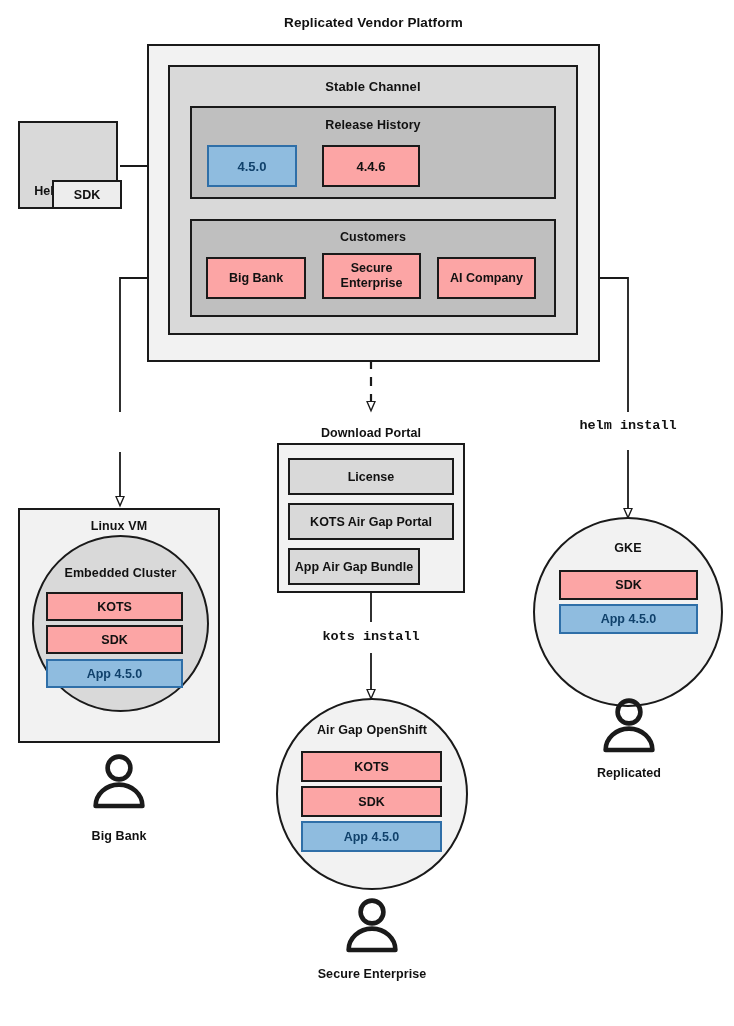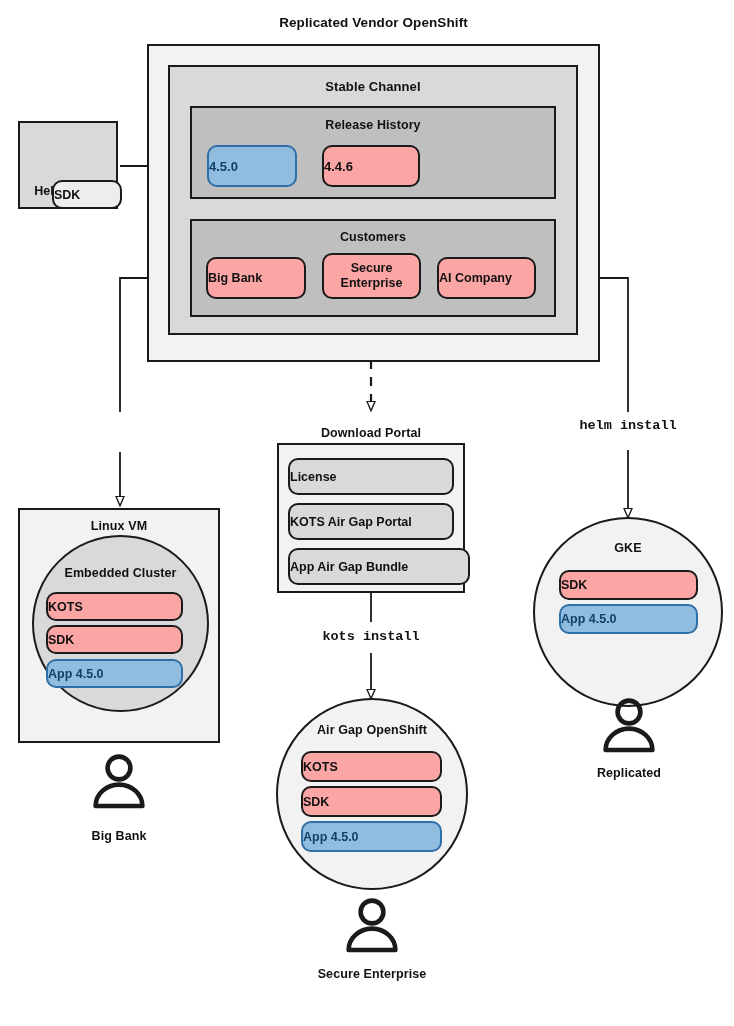--- a/index.html
+++ b/index.html
@@ -17,21 +17,21 @@
 
   
   .box{border:2px solid #1a1a1a;box-sizing:border-box;}
   .fill-l1{background:#f2f2f2;}
   .fill-l2{background:#d9d9d9;}
   .fill-l3{background:#bfbfbf;}
   .fill-white{background:#fca5a5;}
   .fill-gray{background:#d9d9d9;}
   .fill-lgray{background:#ededed;}
   .fill-blue{background:#8fbcdf;border-color:#2f6fa8;color:#10416b;}
-  .centerbox{display:flex;align-items:center;justify-content:flex-start;text-align:center;border-radius:10px;}
+  .centerbox{display:flex;align-items:center;justify-content:center;text-align:center;}
 
   .circle{border:2.5px solid #1a1a1a;border-radius:50%;box-sizing:border-box;}
 
   .mono{font-family:"Liberation Mono",monospace;font-weight:bold;letter-spacing:0px;}
 
   .person{position:absolute;}
 </style>
 </head>
 <body>
 
@@ -54,21 +54,21 @@
 
     <path d="M371,292 L371,410" fill="none" stroke="#1a1a1a" stroke-width="2.2" stroke-dasharray="9,8" marker-end="url(#arrowOpen)"></path>
 
     <path d="M536,278 L628,278 L628,412" fill="none" stroke="#1a1a1a" stroke-width="1.8"></path>
     <path d="M628,450 L628,517" fill="none" stroke="#1a1a1a" stroke-width="1.8" marker-end="url(#arrowOpen)"></path>
 
     <path d="M371,593 L371,622" fill="none" stroke="#1a1a1a" stroke-width="1.8"></path>
     <path d="M371,653 L371,698" fill="none" stroke="#1a1a1a" stroke-width="1.8" marker-end="url(#arrowOpen)"></path>
   </svg>
 
-  <div class="lbl" style="left:147px;top:15px;width:453px;font-size:13.5px;">Replicated Vendor OpenShift</div>
+  <div class="lbl" style="left:147px;top:15px;width:453px;font-size:13.5px;">Replicated Vendor Platform</div>
 
   <div class="node box fill-l1" style="left:147px;top:44px;width:453px;height:318px;"></div>
 
   <div class="node box fill-l2" style="left:168px;top:65px;width:410px;height:270px;"></div>
   <div class="lbl" style="left:168px;top:79px;width:410px;font-size:13px;">Stable Channel</div>
 
   <div class="node box fill-l3" style="left:190px;top:106px;width:366px;height:93px;"></div>
   <div class="lbl" style="left:190px;top:118px;width:366px;font-size:12.5px;">Release History</div>
 
   <div class="node box centerbox fill-blue" style="left:207px;top:145px;width:90px;height:42px;font-size:13px;font-weight:bold;">
@@ -104,21 +104,21 @@
 
   <div class="lbl mono" style="left:296px;top:629px;width:150px;font-size:13.5px;">kots install</div>
 
   <div class="node box fill-l1" style="left:277px;top:443px;width:188px;height:150px;"></div>
   <div class="node box centerbox fill-gray" style="left:288px;top:458px;width:166px;height:37px;font-size:12.5px;font-weight:bold;">
     <span>License</span>
   </div>
   <div class="node box centerbox fill-gray" style="left:288px;top:503px;width:166px;height:37px;font-size:12.5px;font-weight:bold;">
     <span>KOTS Air Gap Portal</span>
   </div>
-  <div class="node box centerbox fill-gray" style="left:288px;top:548px;width:182px;height:37px;font-size:12.5px;font-weight:bold;">
+  <div class="node box centerbox fill-gray" style="left:288px;top:548px;width:132px;height:37px;font-size:12.5px;font-weight:bold;">
     <span>App Air Gap Bundle</span>
   </div>
 
   <div class="node box fill-l1" style="left:18px;top:508px;width:202px;height:235px;"></div>
   <div class="lbl" style="left:18px;top:519px;width:202px;font-size:12.5px;">Linux VM</div>
   <div class="node circle fill-l2" style="left:32px;top:535px;width:177px;height:177px;"></div>
   <div class="lbl" style="left:32px;top:566px;width:177px;font-size:12.5px;">Embedded Cluster</div>
   <div class="node box centerbox fill-white" style="left:46px;top:592px;width:137px;height:29px;font-size:12.5px;font-weight:bold;">
     <span>KOTS</span>
   </div>

